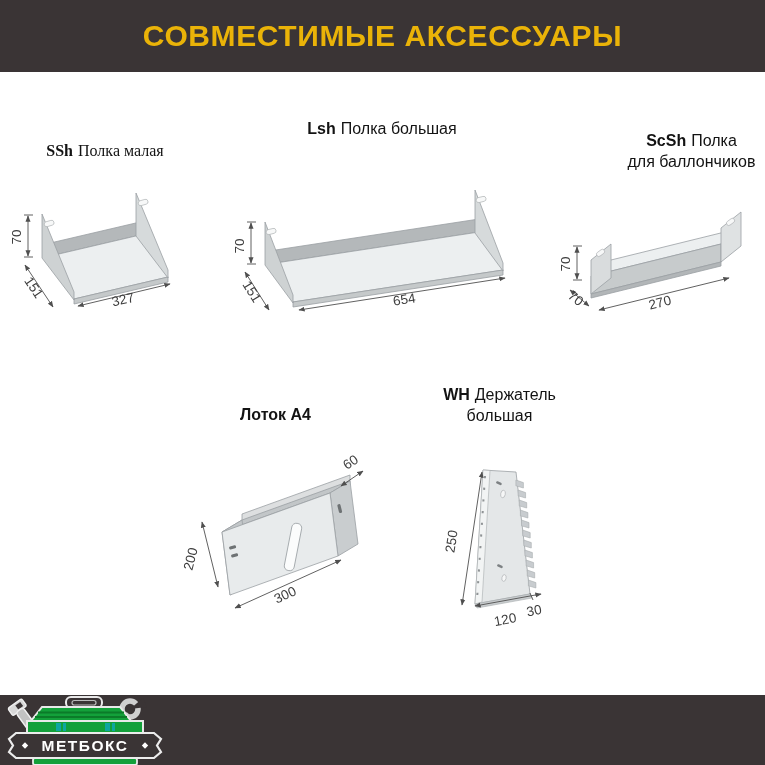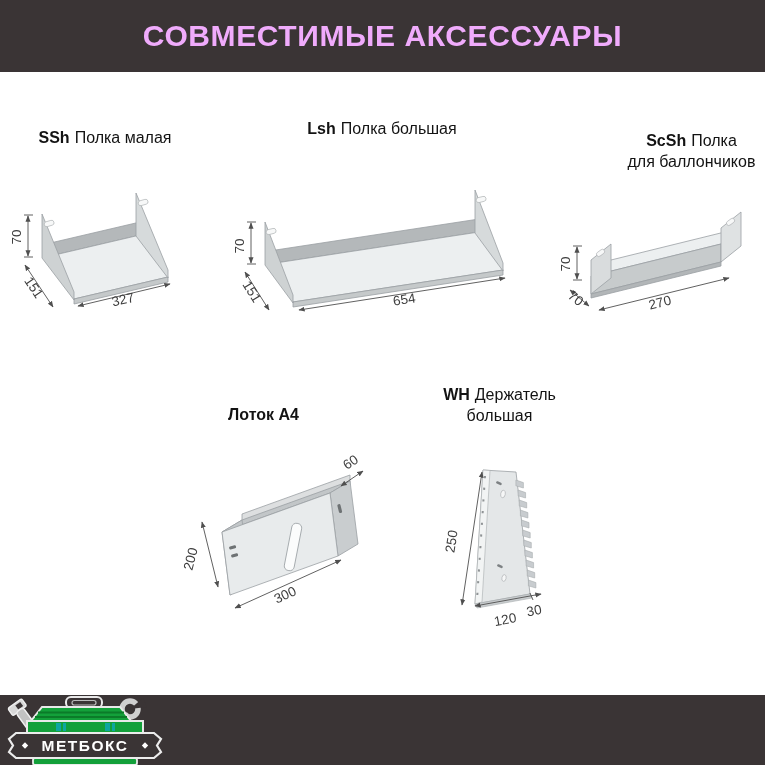--- a/index.html
+++ b/index.html
@@ -1,41 +1,41 @@
 <!DOCTYPE html>
 <html><head>
 <meta charset="utf-8">
 <style>
   html,body{margin:0;padding:0;background:#fff;}
   .page{position:relative;width:765px;height:765px;background:#ffffff;overflow:hidden;
         font-family:"Liberation Sans", sans-serif;}
   .band{position:absolute;left:0;width:765px;background:#3a3435;}
   .header{top:0;height:72px;display:flex;align-items:center;justify-content:center;}
-  .header h1{margin:0;color:#f0abfc;font-size:30px;font-weight:700;letter-spacing:.6px;}
+  .header h1{margin:0;color:#eab308;font-size:30px;font-weight:700;letter-spacing:.6px;}
   .footer{top:695px;height:70px;}
   .ptitle{position:absolute;font-size:16px;line-height:21px;color:#131313;text-align:center;}
   .ptitle b{font-weight:700;margin-right:5px;}
   .psvg{position:absolute;}
   .dim{font-size:13.5px;fill:#3d3d3d;text-anchor:middle;}
   .dimline{stroke:#4f4f4f;stroke-width:0.9;fill:none;}
   .tick{stroke:#4f4f4f;stroke-width:0.9;}
   .edge{stroke:#9aa0a3;stroke-width:0.8;}
   .edge2{stroke:#a8acae;stroke-width:0.6;}
   .logo-text{font-size:15.5px;font-weight:700;letter-spacing:1.5px;fill:#ffffff;text-anchor:middle;}
 </style>
 </head>
 <body>
 
 <div class="page">
 
   <div class="band header">
     <h1>СОВМЕСТИМЫЕ АКСЕССУАРЫ</h1>
   </div>
 
-  <div class="ptitle" style="left:15px;top:127px;width:180px;">
+  <div class="ptitle" style="left:15px;top:140px;width:180px;font-family:Liberation Serif, serif;">
     <b>SSh</b><span>Полка малая</span>
   </div>
   <div class="ptitle" style="left:232px;top:118px;width:300px;">
     <b>Lsh</b><span>Полка большая</span>
   </div>
   <div class="ptitle" style="left:599px;top:130px;width:185px;">
     <b>ScSh</b><span>Полка</span>
     <div>для баллончиков</div>
   </div>
 
@@ -103,21 +103,21 @@
       <line class="tick" x1="17" y1="90" x2="26" y2="90"></line>
       <line class="dimline" x1="21" y1="57" x2="21" y2="89" marker-start="url(#arw)" marker-end="url(#arw)"></line>
       <text class="dim" transform="translate(14,74) rotate(-90)">70</text>
       <line class="dimline" x1="14" y1="100" x2="33" y2="116" marker-start="url(#arw)" marker-end="url(#arw)"></line>
       <text class="dim" transform="translate(17,112) rotate(38)">70</text>
       <line class="dimline" x1="43" y1="120" x2="173" y2="88" marker-start="url(#arw)" marker-end="url(#arw)"></line>
       <text class="dim" transform="translate(105,117) rotate(-14)">270</text>
     </g>
   </svg>
 
-  <div class="ptitle" style="left:186px;top:404px;width:160px;">
+  <div class="ptitle" style="left:198px;top:404px;width:160px;">
     <b>Лоток А4</b>
   </div>
   <div class="ptitle" style="left:417px;top:384px;width:165px;">
     <b>WH</b><span>Держатель</span>
     <div>большая</div>
   </div>
 
   <svg class="psvg" style="left:183px;top:438px;" width="200" height="195" viewBox="0 0 200 195">
     <g>
       <polygon points="59,76 167,37 167,47 59,86" fill="#dddfe0" class="edge"></polygon>

